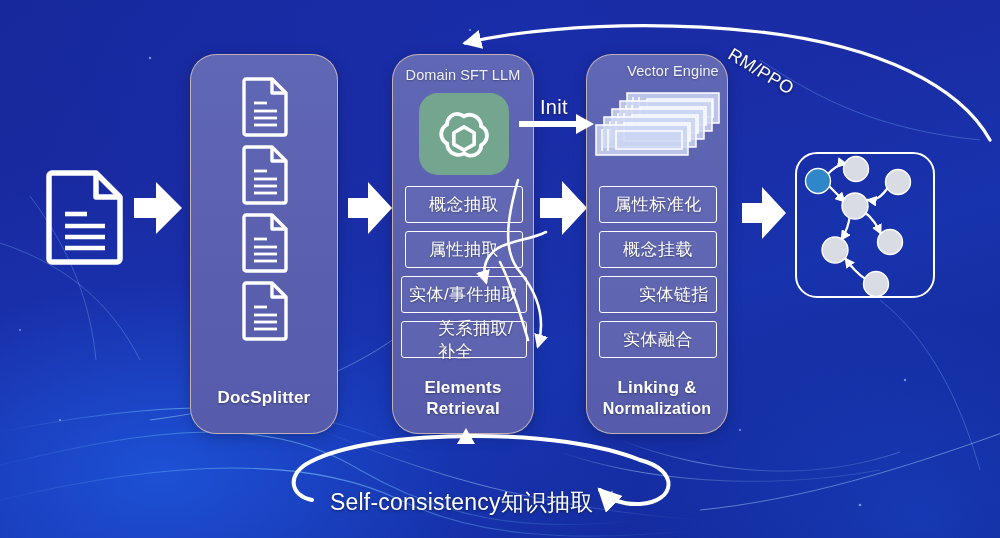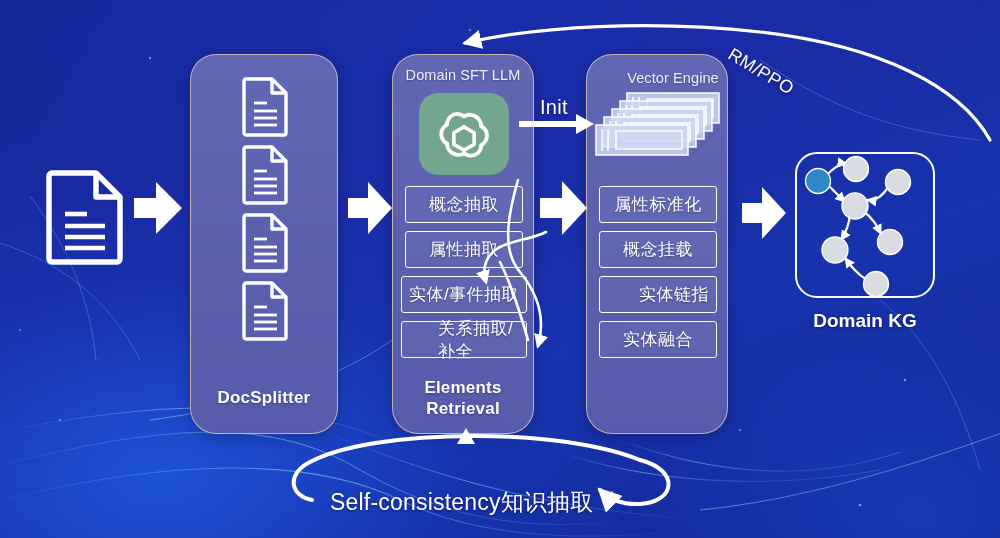--- a/index.html
+++ b/index.html
@@ -265,21 +265,21 @@
       <path d="M546 232 C 530 240 512 240 498 248 C 486 256 482 268 486 282" marker-end="url(#ah-sm)"></path>
       <path d="M500 262 C 512 286 520 312 528 340"></path>
     </g>
   </svg>
 
   <svg class="layer" viewBox="0 0 1000 538" style="z-index:5">
     <path d="M540 198 h22 v-17 l25 27 -25 27 v-17 h-22 z" fill="#ffffff"></path>
   </svg>
 
   <div class="panel" style="left:586px; top:54px; width:142px; height:380px;">
-    <div class="sub-head" style="top:15px;padding-left:32px;">Vector Engine</div>
+    <div class="sub-head" style="top:8px;padding-left:32px;">Vector Engine</div>
     <svg style="position:absolute; left:6px; top:36px;" width="130" height="84" viewBox="0 0 130 84">
       <g stroke="#ffffff" stroke-width="1.5" fill="#ccd6f2" fill-opacity=".85">
         <g transform="translate(34,2)">
             <path d="M0 0 h92 v30 h-92 z"></path>
             <path d="M6 4 v22 M12 4 v22 M20 6 h66 v18 h-66 z" fill="none"></path>
           </g>
         <g transform="translate(27,10)">
             <path d="M0 0 h92 v30 h-92 z"></path>
             <path d="M6 4 v22 M12 4 v22 M20 6 h66 v18 h-66 z" fill="none"></path>
           </g>
@@ -294,20 +294,22 @@
         <g transform="translate(3,34)">
             <path d="M0 0 h92 v30 h-92 z"></path>
             <path d="M6 4 v22 M12 4 v22 M20 6 h66 v18 h-66 z" fill="none"></path>
           </g>
       </g>
     </svg>
     <div class="chip" style="left:12px; top:131px; width:118px; height:37px;">属性标准化</div>
     <div class="chip" style="left:12px; top:176px; width:118px; height:37px;">概念挂载</div>
     <div class="chip" style="left:12px; top:221px; width:118px; height:37px;padding-left:32px;">实体链指</div>
     <div class="chip" style="left:12px; top:266px; width:118px; height:37px;">实体融合</div>
+    <div class="panel-title" style="top:322px;">Linking &amp;</div>
+    <div class="panel-title" style="top:343px; font-size:16px;">Normalization</div>
   </div>
 
   <svg class="layer" viewBox="0 0 1000 538" style="z-index:5">
     <path d="M519 124 h63" stroke="#ffffff" stroke-width="6" fill="none"></path>
     <path d="M576 114 l18 10 -18 10 z" fill="#ffffff"></path>
   </svg>
   <div id="init-label">Init</div>
 
   <svg class="layer" viewBox="0 0 1000 538" style="z-index:3">
     <path d="M742 203 h20 v-16 l24 26 -24 26 v-16 h-20 z" fill="#ffffff"></path>
@@ -332,21 +334,20 @@
         <circle cx="21" cy="27" r="12.5" fill="#2f86c8"></circle>
         <circle cx="59" cy="15" r="12.5" fill="#d9dce2"></circle>
         <circle cx="101" cy="28" r="12.5" fill="#d9dce2"></circle>
         <circle cx="58" cy="52" r="13" fill="#d9dce2"></circle>
         <circle cx="38" cy="96" r="13" fill="#d9dce2"></circle>
         <circle cx="93" cy="88" r="12.5" fill="#d9dce2"></circle>
         <circle cx="79" cy="130" r="12.5" fill="#d9dce2"></circle>
       </g>
     </svg>
   </div>
-  <div id="domainkg-label">Domain KG</div>
 
   <svg class="layer" viewBox="0 0 1000 538" style="z-index:7">
     <defs>
       <marker id="ah-big" viewBox="0 0 10 10" refX="8.5" refY="5" markerWidth="6" markerHeight="6" orient="auto-start-reverse">
         <path d="M0 0 L10 5 L0 10 z" fill="#ffffff"></path>
       </marker>
     </defs>
     <path d="M990 140 C 960 86 880 46 760 32 C 650 20 540 26 465 43" fill="none" stroke="#ffffff" stroke-width="3.2" stroke-linecap="round" marker-end="url(#ah-big)"></path>
   </svg>
   <div id="rmppo-label">RM/PPO</div>

